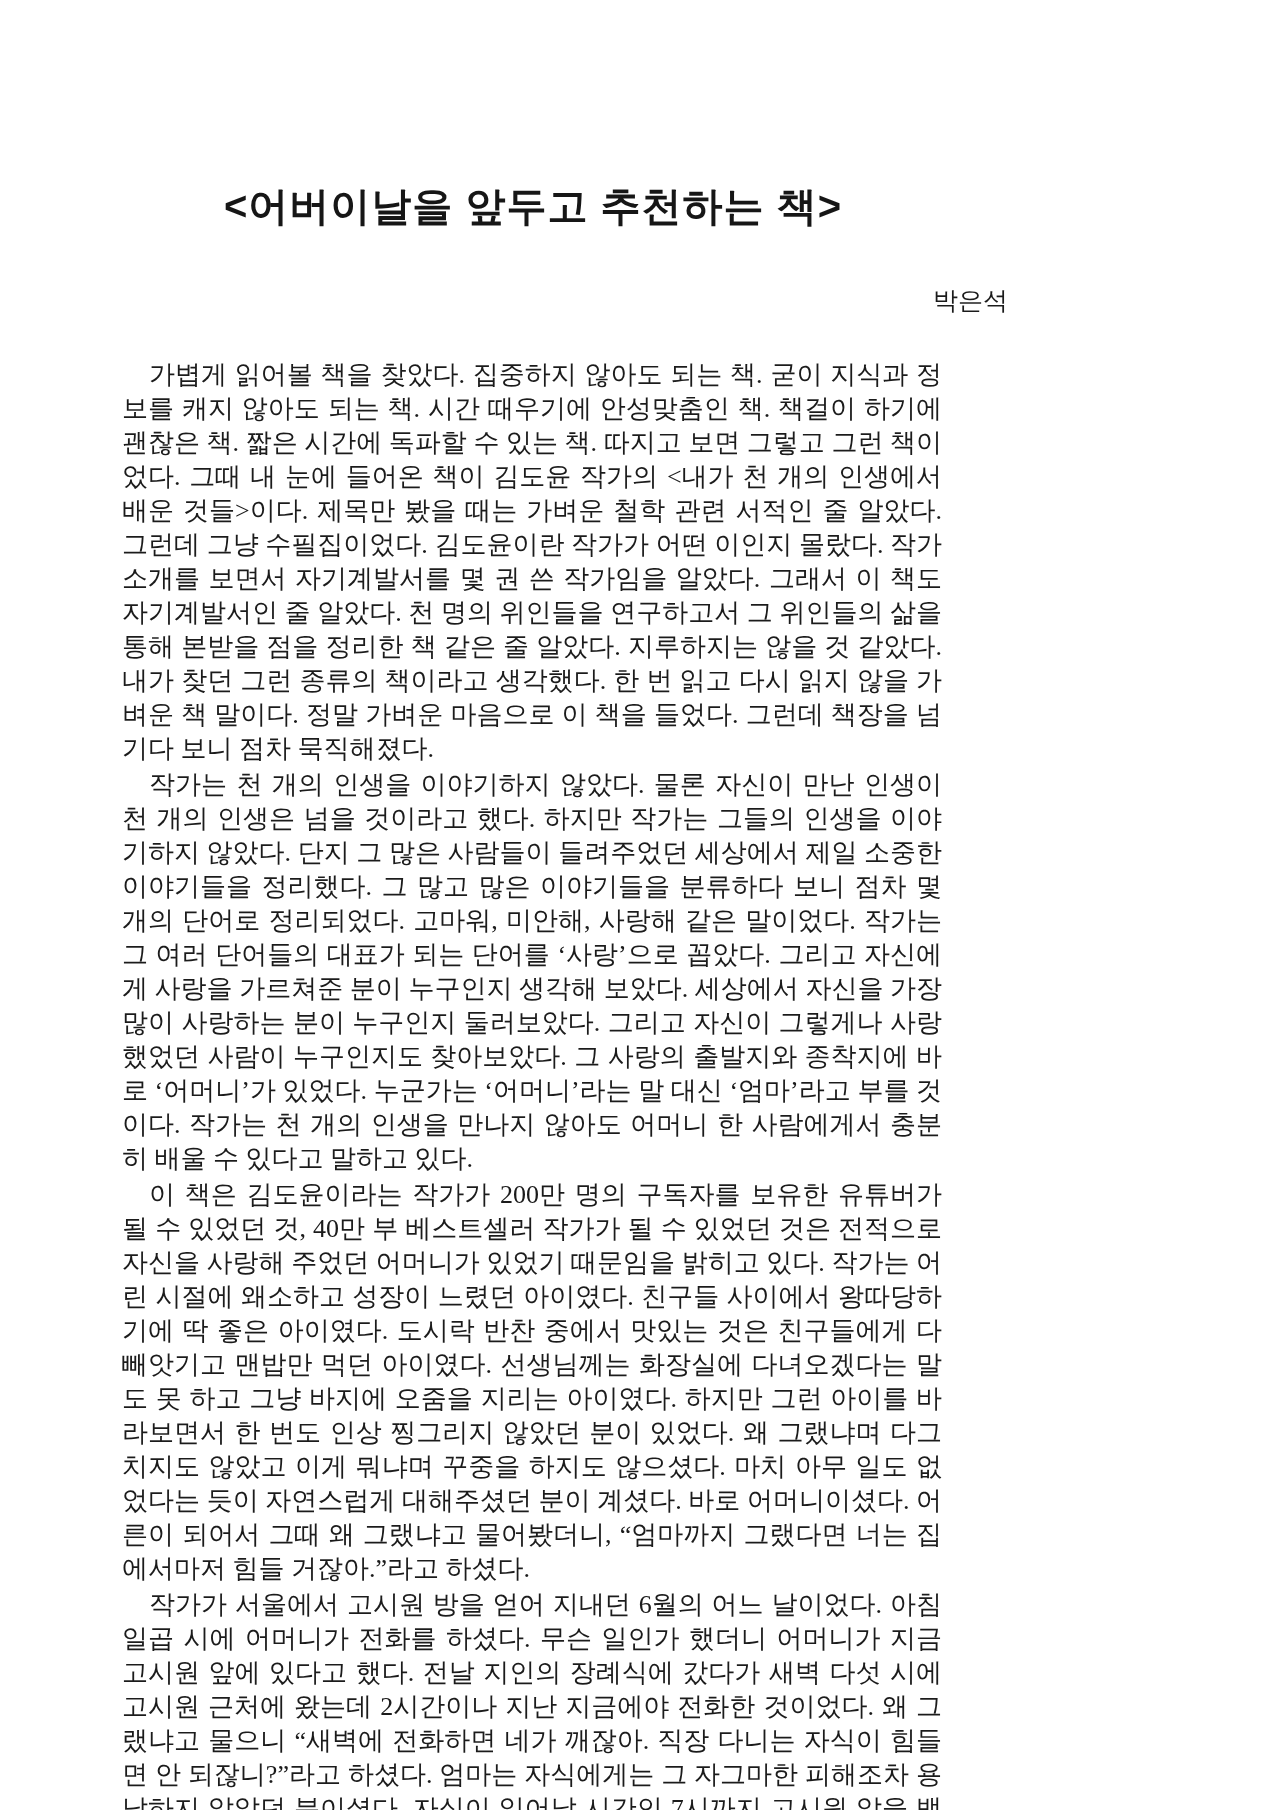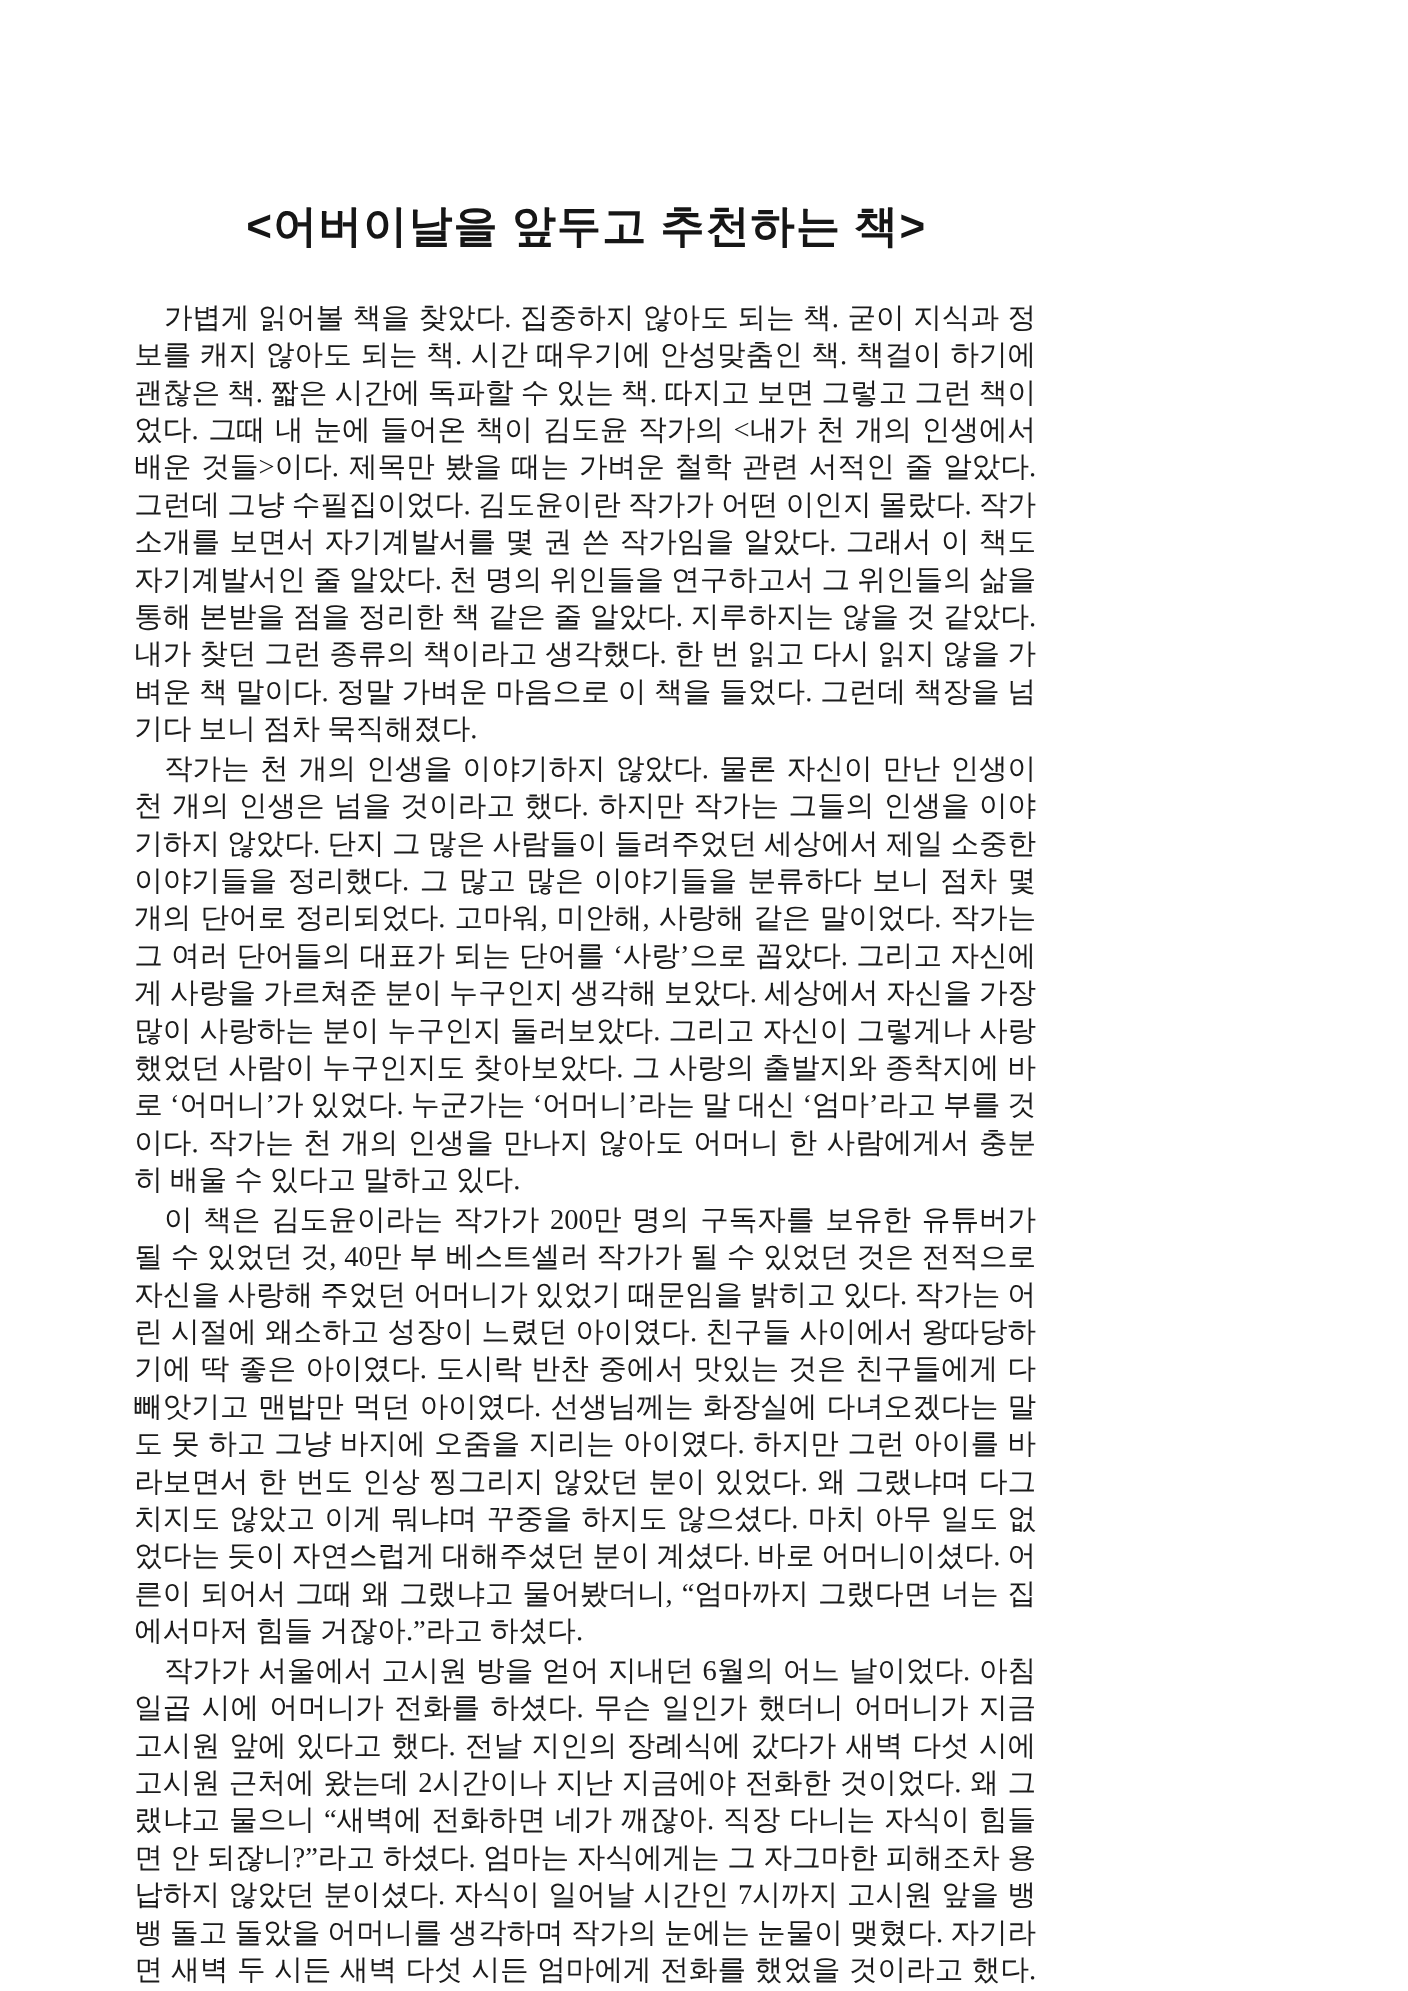--- a/index.html
+++ b/index.html
@@ -49,20 +49,21 @@
     margin: 2px;
     text-indent: 27px;
   }
 </style>
 </head>
 <body>
 
 <div class="page">
   <h1 class="doc-title">&lt;어버이날을 앞두고 추천하는 책&gt;</h1>
 
+  <div class="doc-author">박은석</div>
 
   <div class="doc-body">
     <p>가볍게 읽어볼 책을 찾았다. 집중하지 않아도 되는 책. 굳이 지식과 정보를 캐지 않아도 되는 책. 시간 때우기에 안성맞춤인 책. 책걸이 하기에 괜찮은 책. 짧은 시간에 독파할 수 있는 책. 따지고 보면 그렇고 그런 책이었다. 그때 내 눈에 들어온 책이 김도윤 작가의 &lt;내가 천 개의 인생에서 배운 것들&gt;이다. 제목만 봤을 때는 가벼운 철학 관련 서적인 줄 알았다. 그런데 그냥 수필집이었다. 김도윤이란 작가가 어떤 이인지 몰랐다. 작가 소개를 보면서 자기계발서를 몇 권 쓴 작가임을 알았다. 그래서 이 책도 자기계발서인 줄 알았다. 천 명의 위인들을 연구하고서 그 위인들의 삶을 통해 본받을 점을 정리한 책 같은 줄 알았다. 지루하지는 않을 것 같았다. 내가 찾던 그런 종류의 책이라고 생각했다. 한 번 읽고 다시 읽지 않을 가벼운 책 말이다. 정말 가벼운 마음으로 이 책을 들었다. 그런데 책장을 넘기다 보니 점차 묵직해졌다.</p>
     <p>작가는 천 개의 인생을 이야기하지 않았다. 물론 자신이 만난 인생이 천 개의 인생은 넘을 것이라고 했다. 하지만 작가는 그들의 인생을 이야기하지 않았다. 단지 그 많은 사람들이 들려주었던 세상에서 제일 소중한 이야기들을 정리했다. 그 많고 많은 이야기들을 분류하다 보니 점차 몇 개의 단어로 정리되었다. 고마워, 미안해, 사랑해 같은 말이었다. 작가는 그 여러 단어들의 대표가 되는 단어를 ‘사랑’으로 꼽았다. 그리고 자신에게 사랑을 가르쳐준 분이 누구인지 생각해 보았다. 세상에서 자신을 가장 많이 사랑하는 분이 누구인지 둘러보았다. 그리고 자신이 그렇게나 사랑했었던 사람이 누구인지도 찾아보았다. 그 사랑의 출발지와 종착지에 바로 ‘어머니’가 있었다. 누군가는 ‘어머니’라는 말 대신 ‘엄마’라고 부를 것이다. 작가는 천 개의 인생을 만나지 않아도 어머니 한 사람에게서 충분히 배울 수 있다고 말하고 있다.</p>
     <p>이 책은 김도윤이라는 작가가 200만 명의 구독자를 보유한 유튜버가 될 수 있었던 것, 40만 부 베스트셀러 작가가 될 수 있었던 것은 전적으로 자신을 사랑해 주었던 어머니가 있었기 때문임을 밝히고 있다. 작가는 어린 시절에 왜소하고 성장이 느렸던 아이였다. 친구들 사이에서 왕따당하기에 딱 좋은 아이였다. 도시락 반찬 중에서 맛있는 것은 친구들에게 다 빼앗기고 맨밥만 먹던 아이였다. 선생님께는 화장실에 다녀오겠다는 말도 못 하고 그냥 바지에 오줌을 지리는 아이였다. 하지만 그런 아이를 바라보면서 한 번도 인상 찡그리지 않았던 분이 있었다. 왜 그랬냐며 다그치지도 않았고 이게 뭐냐며 꾸중을 하지도 않으셨다. 마치 아무 일도 없었다는 듯이 자연스럽게 대해주셨던 분이 계셨다. 바로 어머니이셨다. 어른이 되어서 그때 왜 그랬냐고 물어봤더니, “엄마까지 그랬다면 너는 집에서마저 힘들 거잖아.”라고 하셨다.</p>
     <p>작가가 서울에서 고시원 방을 얻어 지내던 6월의 어느 날이었다. 아침 일곱 시에 어머니가 전화를 하셨다. 무슨 일인가 했더니 어머니가 지금 고시원 앞에 있다고 했다. 전날 지인의 장례식에 갔다가 새벽 다섯 시에 고시원 근처에 왔는데 2시간이나 지난 지금에야 전화한 것이었다. 왜 그랬냐고 물으니 “새벽에 전화하면 네가 깨잖아. 직장 다니는 자식이 힘들면 안 되잖니?”라고 하셨다. 엄마는 자식에게는 그 자그마한 피해조차 용납하지 않았던 분이셨다. 자식이 일어날 시간인 7시까지 고시원 앞을 뱅뱅 돌고 돌았을 어머니를 생각하며 작가의 눈에는 눈물이 맺혔다. 자기라면 새벽 두 시든 새벽 다섯 시든 엄마에게 전화를 했었을 것이라고 했다. 엄마가 피곤한 건 생각지도 않는 아들이니까. 작가는 더 이상 엄마를 만날 수 없다. 하지만 이 책을 통해서 우리는 작가의 엄마도, 그리고 우리의 어머니도 만날 수 있을 것이다.</p>
   </div>
 </div>
 
 </body></html>

